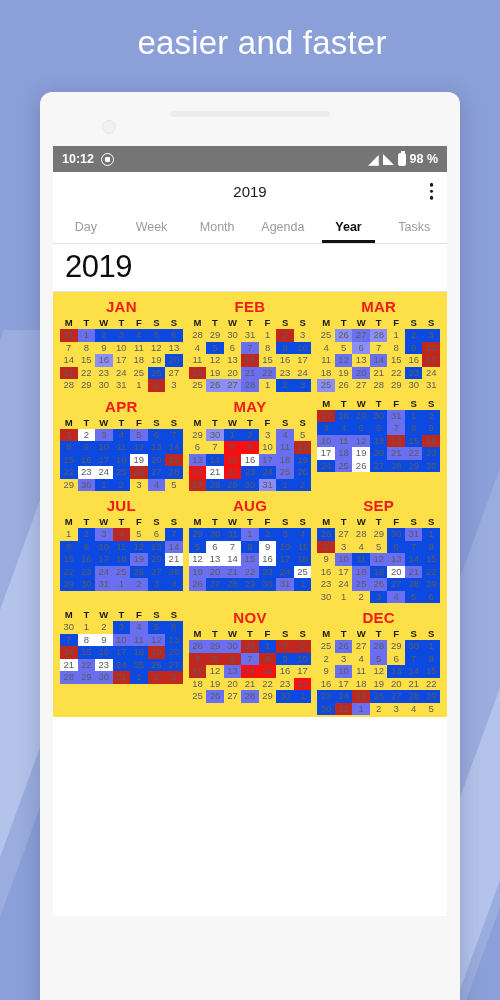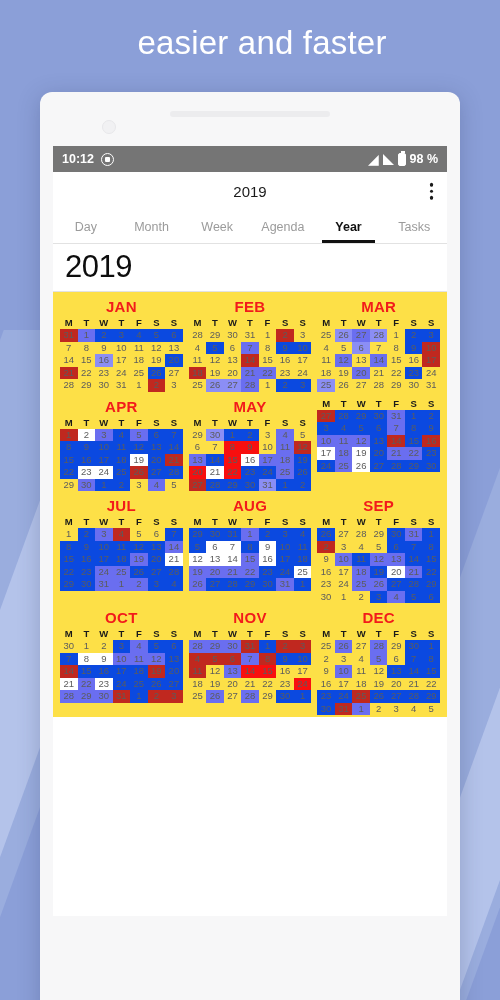--- a/index.html
+++ b/index.html
@@ -218,24 +218,24 @@
           <i></i>
           <i></i>
         </span>
     </div>
 
     <div class="tabs" id="tabs">
         <div class="tab">
           <span>Day</span>
         </div>
         <div class="tab">
-          <span>Month</span>
+          <span>Week</span>
         </div>
         <div class="tab">
-          <span>Week</span>
+          <span>Month</span>
         </div>
         <div class="tab">
           <span>Agenda</span>
         </div>
         <div class="tab active">
           <span>Year</span>
         </div>
         <div class="tab">
           <span>Tasks</span>
         </div>
@@ -766,21 +766,20 @@
               <span class="">2</span>
               <span class="c-b">3</span>
               <span class="c-p">4</span>
               <span class="c-b">5</span>
               <span class="c-b">6</span>
             </div>
           </div>
         </div>
         <div class="mrow">
           <div class="month">
-            <div class="mname">OCT</div>
             <div class="dow">
               <span>M</span>
               <span>T</span>
               <span>W</span>
               <span>T</span>
               <span>F</span>
               <span>S</span>
               <span>S</span>
             </div>
             <div class="wk">

